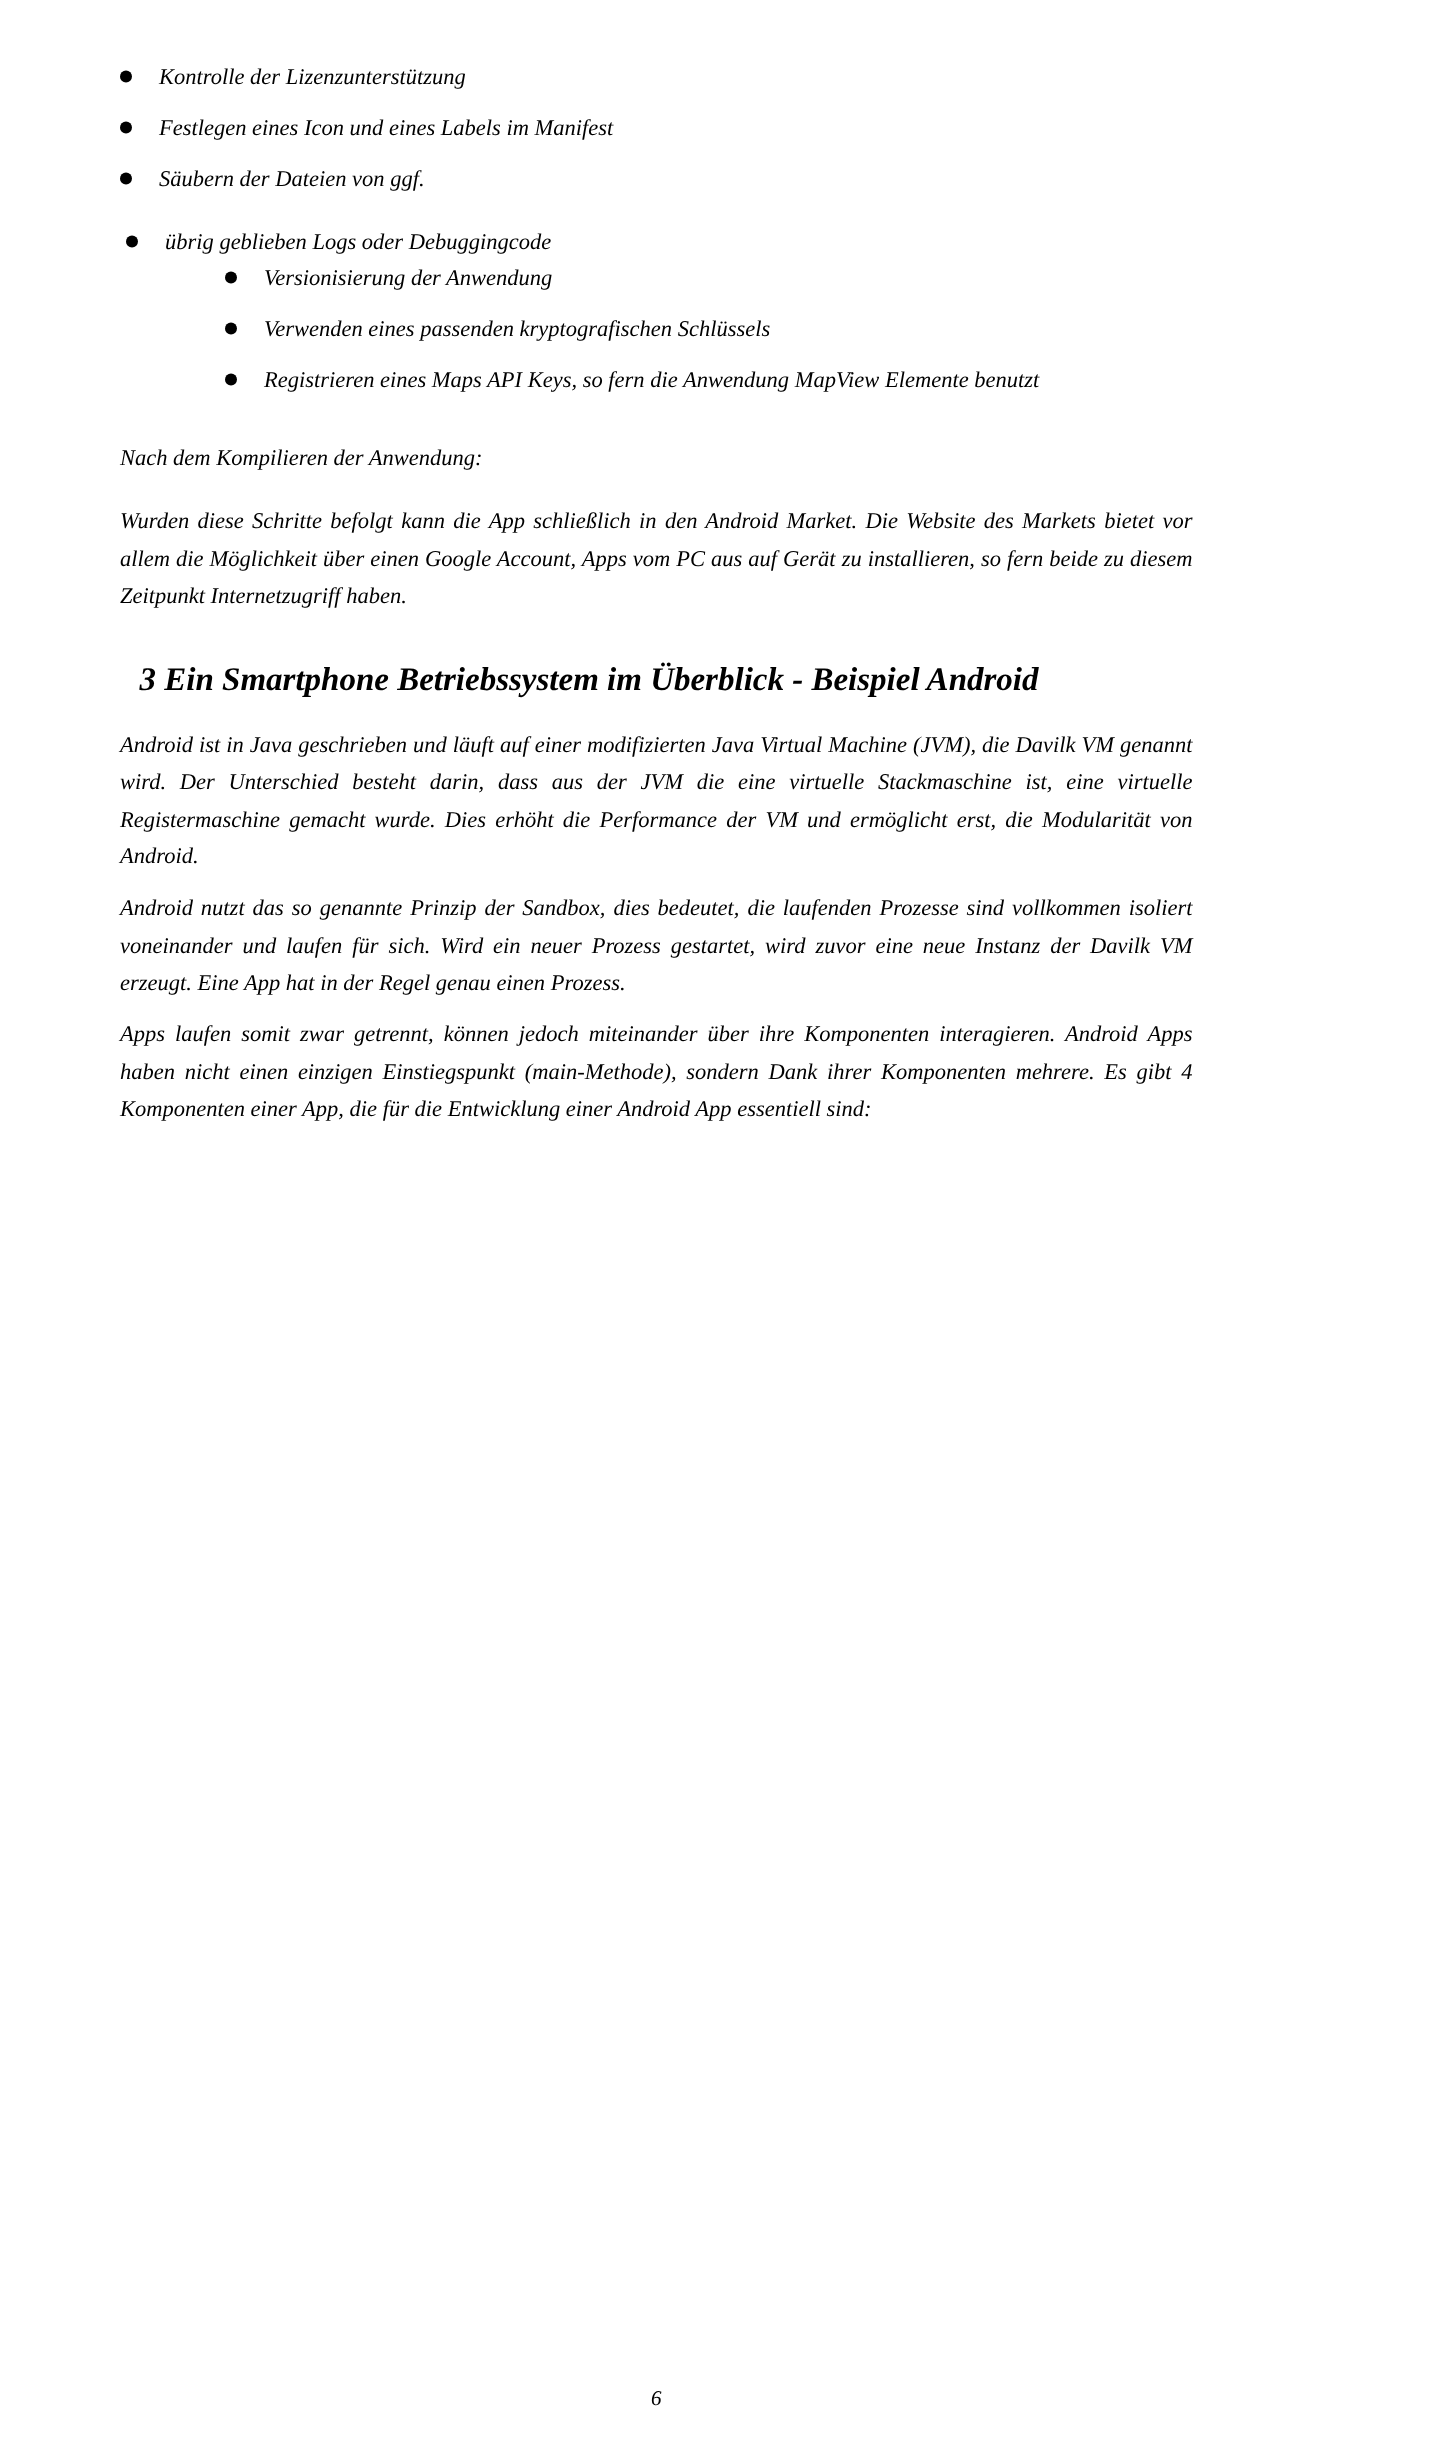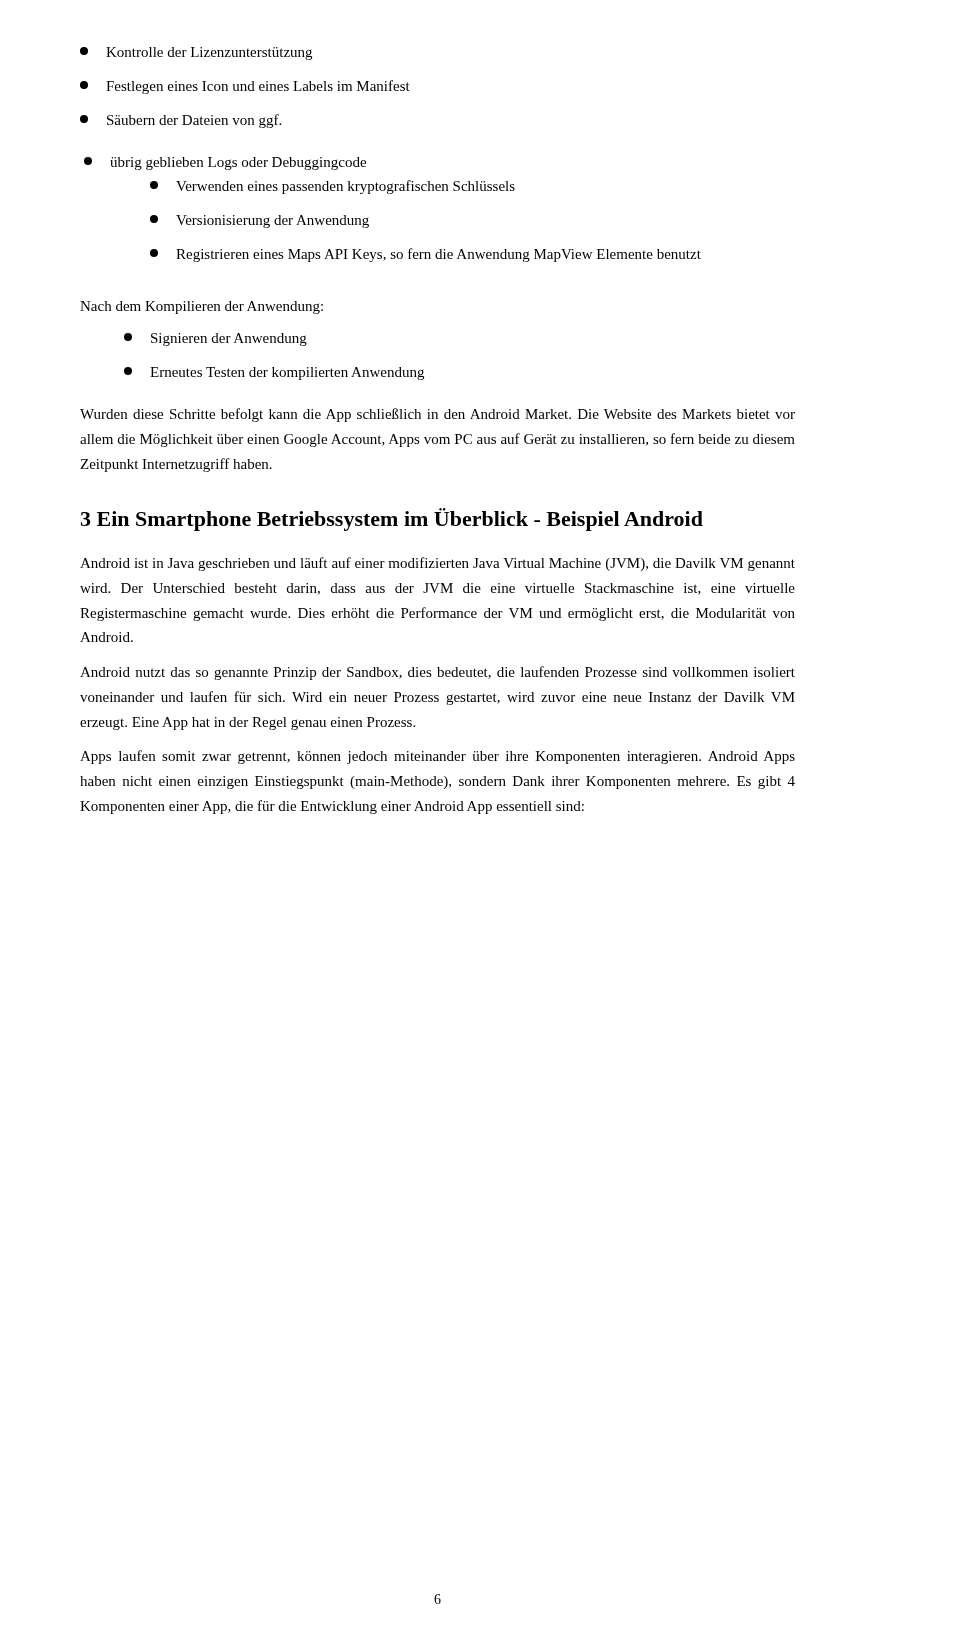--- a/index.html
+++ b/index.html
@@ -17,20 +17,21 @@
       width: 960px;
       min-height: 1641px;
       position: relative;
     }
 
     .page {
       width: 875px;
       min-height: 1641px;
       padding: 40px 80px 60px 80px;
       position: relative;
+      font-style: italic;
     }
 
     .bullet-list {
       list-style: none;
       padding-left: 0;
       margin: 4px;
     }
 
     .bullet-list li {
       display: flex;
@@ -83,21 +84,21 @@
       border-radius: 50%;
       background: #000;
       margin-right: 18px;
       margin-top: 7px;
       flex-shrink: 0;
     }
 
     .section-heading {
       font-size: 22px;
       font-weight: bold;
-      margin: 28px 0 16px 0;
+      margin: 28px 0 16px 13px;
       line-height: 1.4;
     }
 
     .paragraph {
       text-align: justify;
       margin-bottom: 10px;
       line-height: 1.65;
     }
 
     .page-number {
@@ -138,48 +139,38 @@
 
   <div class="section-break">
     <ul class="bullet-list">
       <li>
         <span class="bullet-dot"></span>
         <span class="bullet-text">
           <span>übrig geblieben Logs oder Debuggingcode</span>
           <ul class="sub-bullet-list">
             <li>
               <span class="bullet-dot"></span>
-              <span>Verwenden eines passenden kryptografischen Schlüssels</span>
+              <span>Versionisierung der Anwendung</span>
             </li>
             <li>
               <span class="bullet-dot"></span>
-              <span>Versionisierung der Anwendung</span>
+              <span>Verwenden eines passenden kryptografischen Schlüssels</span>
             </li>
             <li>
               <span class="bullet-dot"></span>
               <span>Registrieren eines Maps API Keys, so fern die Anwendung MapView Elemente benutzt</span>
             </li>
           </ul>
         </span>
       </li>
     </ul>
   </div>
 
   <div class="section-break">
     <p class="sub-label">Nach dem Kompilieren der Anwendung:</p>
-    <ul class="bullet-list indent-block">
-      <li>
-        <span class="bullet-dot"></span>
-        <span class="bullet-text">Signieren der Anwendung</span>
-      </li>
-      <li>
-        <span class="bullet-dot"></span>
-        <span class="bullet-text">Erneutes Testen der kompilierten Anwendung</span>
-      </li>
-    </ul>
   </div>
 
   <p class="paragraph">Wurden diese Schritte befolgt kann die App schließlich in den Android Market. Die Website des Markets bietet vor allem die Möglichkeit über einen Google Account, Apps vom PC aus auf Gerät zu installieren, so fern beide zu diesem Zeitpunkt Internetzugriff haben.</p>
 
   <h2 class="section-heading">3 Ein Smartphone Betriebssystem im Überblick - Beispiel Android</h2>
 
 
   <p class="paragraph">Android ist in Java geschrieben und läuft auf einer modifizierten Java Virtual Machine (JVM), die Davilk VM genannt wird. Der Unterschied besteht darin, dass aus der JVM die eine virtuelle Stackmaschine ist, eine virtuelle Registermaschine gemacht wurde. Dies erhöht die Performance der VM und ermöglicht erst, die Modularität von Android.</p>
 
   <p class="paragraph">Android nutzt das so genannte Prinzip der Sandbox, dies bedeutet, die laufenden Prozesse sind vollkommen isoliert voneinander und laufen für sich. Wird ein neuer Prozess gestartet, wird zuvor eine neue Instanz der Davilk VM erzeugt. Eine App hat in der Regel genau einen Prozess.</p>

